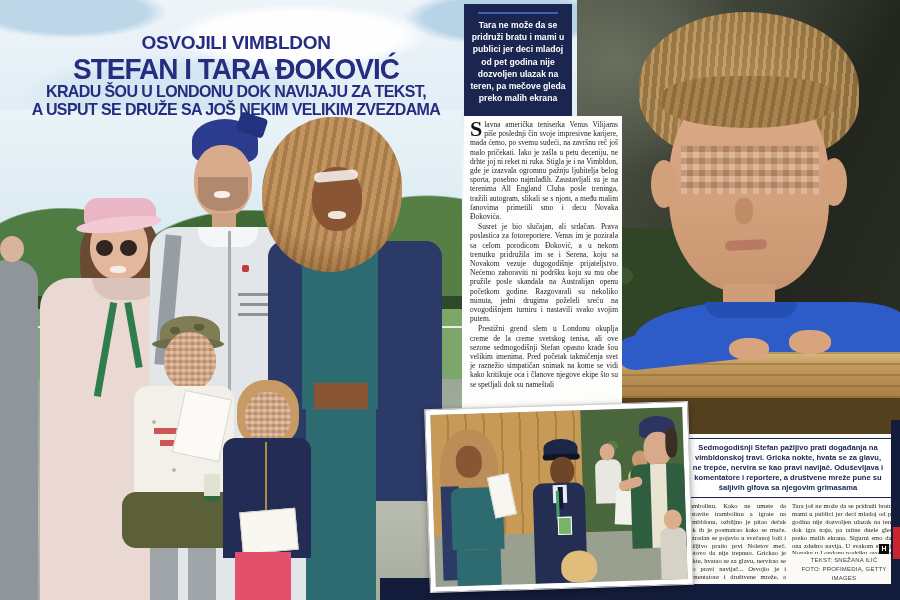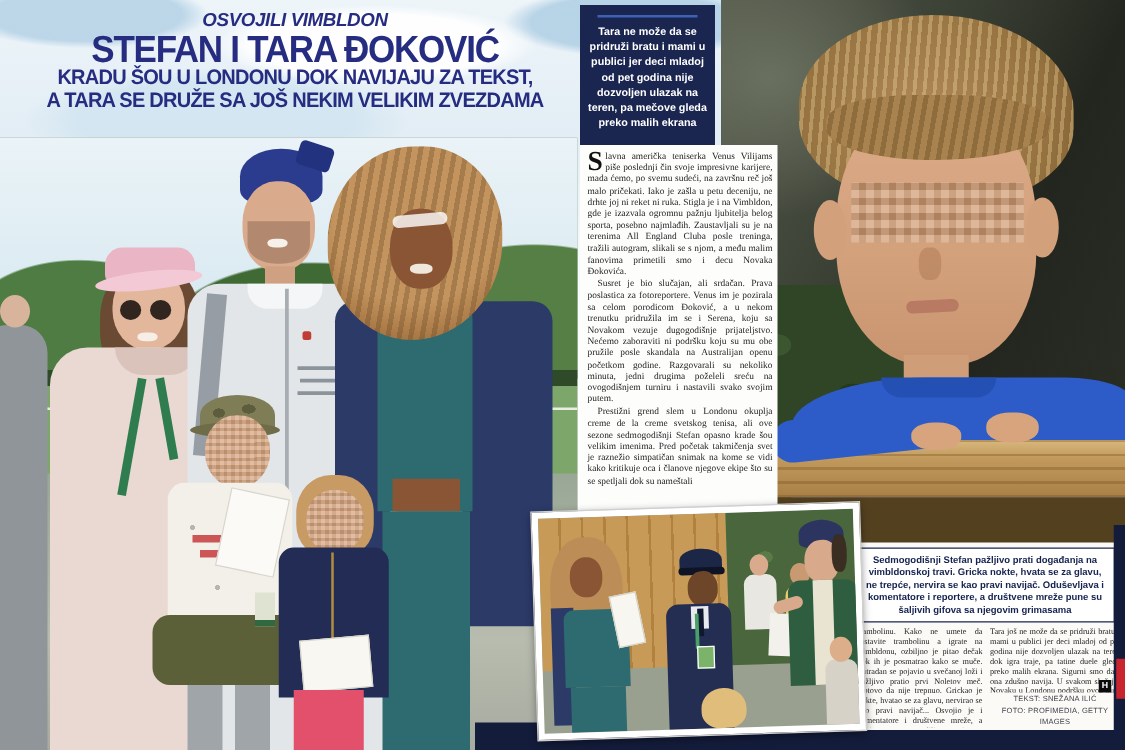--- a/index.html
+++ b/index.html
@@ -8,21 +8,21 @@
   
   #page-left{left:0;top:0;width:577px;height:600px;
     background:
       radial-gradient(140px 38px at 12% 2%, rgba(186,213,232,.95) 55%, rgba(186,213,232,0) 70%),
       radial-gradient(180px 44px at 52% 6%, rgba(255,255,255,.95) 55%, rgba(255,255,255,0) 72%),
       radial-gradient(150px 40px at 88% 3%, rgba(178,208,229,.9) 55%, rgba(178,208,229,0) 70%),
       radial-gradient(220px 60px at 30% 16%, rgba(208,228,240,.8) 50%, rgba(208,228,240,0) 70%),
       linear-gradient(180deg,#eef5f9 0%,#e2edf5 18%,#f6fafc 34%,#ffffff 55%);}
   
   #headline{left:18px;top:8px;width:436px;text-align:center;color:#262c80;z-index:3;}
-  #kicker{font-size:15px;font-weight:bold;font-style:italic;letter-spacing:-.3px;}
+  #kicker{font-size:19px;font-weight:bold;letter-spacing:-.3px;margin-top:24px;}
   #main-title{font-size:28px;font-weight:bold;letter-spacing:-1px;line-height:1.05;transform:scaleY(1.08);}
   .sub{font-size:16px;font-weight:bold;letter-spacing:-.6px;line-height:1.12;transform:scaleY(1.05);}
   
   #teaser-box{left:464px;top:4px;width:108px;height:112px;background:#1a2550;color:#fff;z-index:4;
     padding:15px 6px 6px 6px;box-sizing:border-box;text-align:center;font-size:8.6px;font-weight:bold;line-height:1.42;}
   #teaser-rule{left:14px;top:8px;width:80px;height:2px;background:#3d62b5;}
   
   #article-panel{left:464px;top:116px;width:158px;height:334px;background:#fdfdfb;z-index:4;overflow:hidden;
     font-family:"Liberation Serif",serif;color:#1d1d1f;font-size:7.5px;line-height:9.2px;text-align:justify;padding:4px 4px 0 6px;box-sizing:border-box;}
   #article-panel p{margin:0 0 1px 0;}
@@ -166,21 +166,21 @@
     <div class="a" style="left:0;top:398px;width:323px;height:49px;background:#53401f;"></div>
     <div class="a" style="left:40px;top:330px;width:150px;height:34px;background:#2d5cc8;border-radius:18px;transform:rotate(-6deg);"></div>
     <div class="a" style="left:152px;top:338px;width:40px;height:22px;background:#d8a47e;border-radius:45%;"></div>
     <div class="a" style="left:212px;top:330px;width:42px;height:24px;background:#d8a47e;border-radius:45%;"></div>
   </div>
 
   <div id="headline" class="a">
     <div id="kicker">OSVOJILI VIMBLDON</div>
     <div id="main-title">STEFAN I TARA ĐOKOVIĆ</div>
     <div class="sub">KRADU ŠOU U LONDONU DOK NAVIJAJU ZA TEKST,</div>
-    <div class="sub">A TARA SE DRUŽE SA JOŠ NEKIM VELIKIM ZVEZDAMA</div>
+    <div class="sub">A USPUT SE DRUŽE SA JOŠ NEKIM VELIKIM ZVEZDAMA</div>
   </div>
 
   <div id="teaser-box" class="a">
     <div id="teaser-rule" class="a"></div>
     <span>Tara ne može da se pridruži bratu i mami u publici jer deci mladoj od pet godina nije dozvoljen ulazak na teren, pa mečove gleda preko malih ekrana</span>
   </div>
 
   <div id="article-panel" class="a">
     <p><span id="dropcap">S</span><span>lavna američka teniserka Venus Vilijams piše poslednji čin svoje impresivne karijere, mada ćemo, po svemu sudeći, na završnu reč još malo pričekati. Iako je zašla u petu deceniju, ne drhte joj ni reket ni ruka. Stigla je i na Vimbldon, gde je izazvala ogromnu pažnju ljubitelja belog sporta, posebno najmlađih. Zaustavljali su je na terenima All England Cluba posle treninga, tražili autogram, slikali se s njom, a među malim fanovima primetili smo i decu Novaka Đokovića.</span></p>
     <p class="indent">Susret je bio slučajan, ali srdačan. Prava poslastica za fotoreportere. Venus im je pozirala sa celom porodicom Đoković, a u nekom trenutku pridružila im se i Serena, koju sa Novakom vezuje dugogodišnje prijateljstvo. Nećemo zaboraviti ni podršku koju su mu obe pružile posle skandala na Australijan openu početkom godine. Razgovarali su nekoliko minuta, jedni drugima poželeli sreću na ovogodišnjem turniru i nastavili svako svojim putem.</p>

